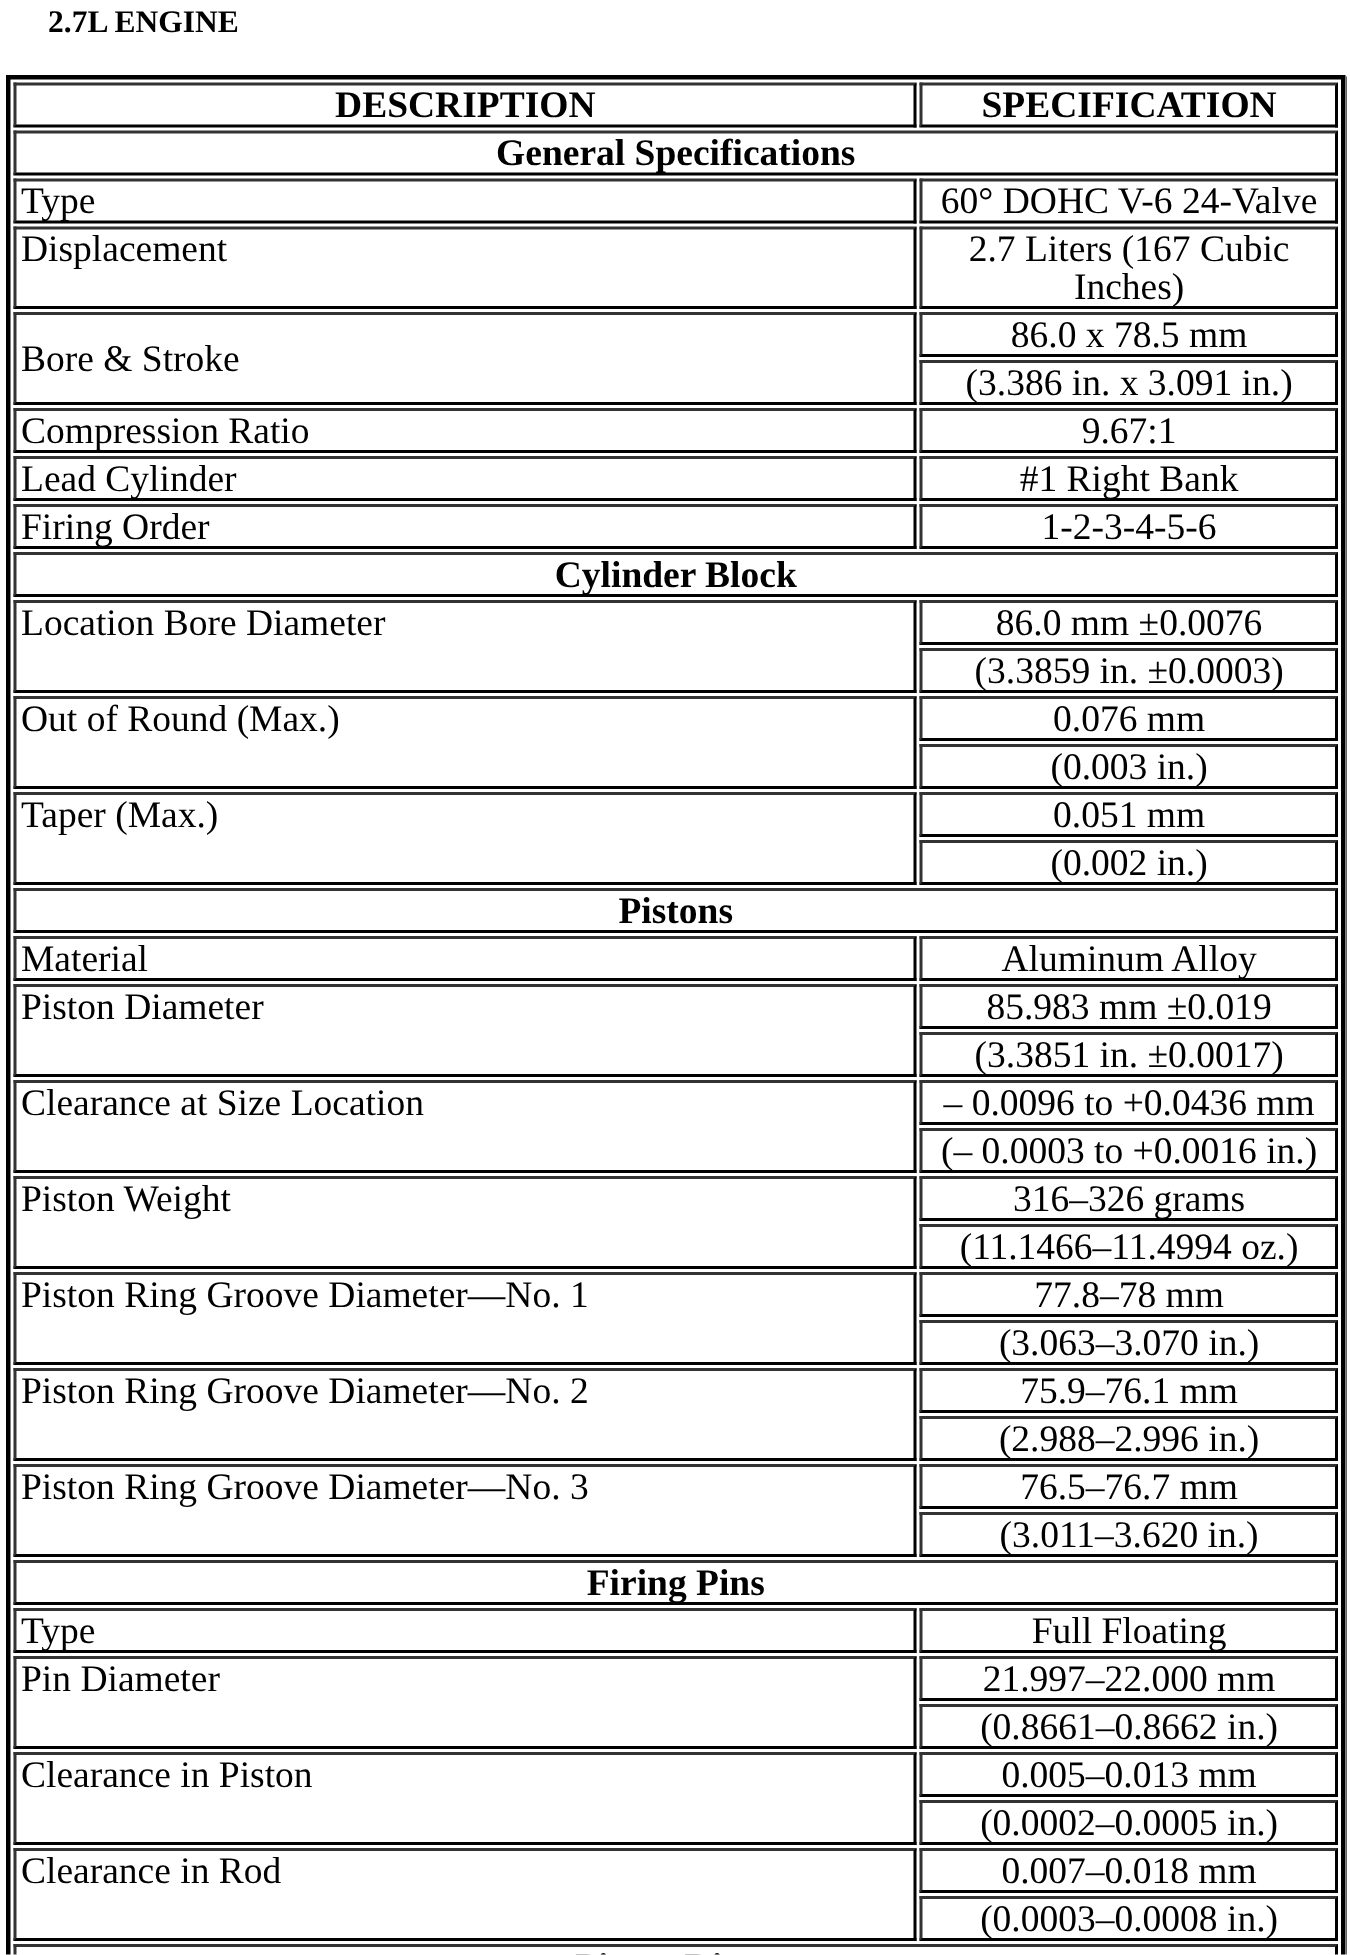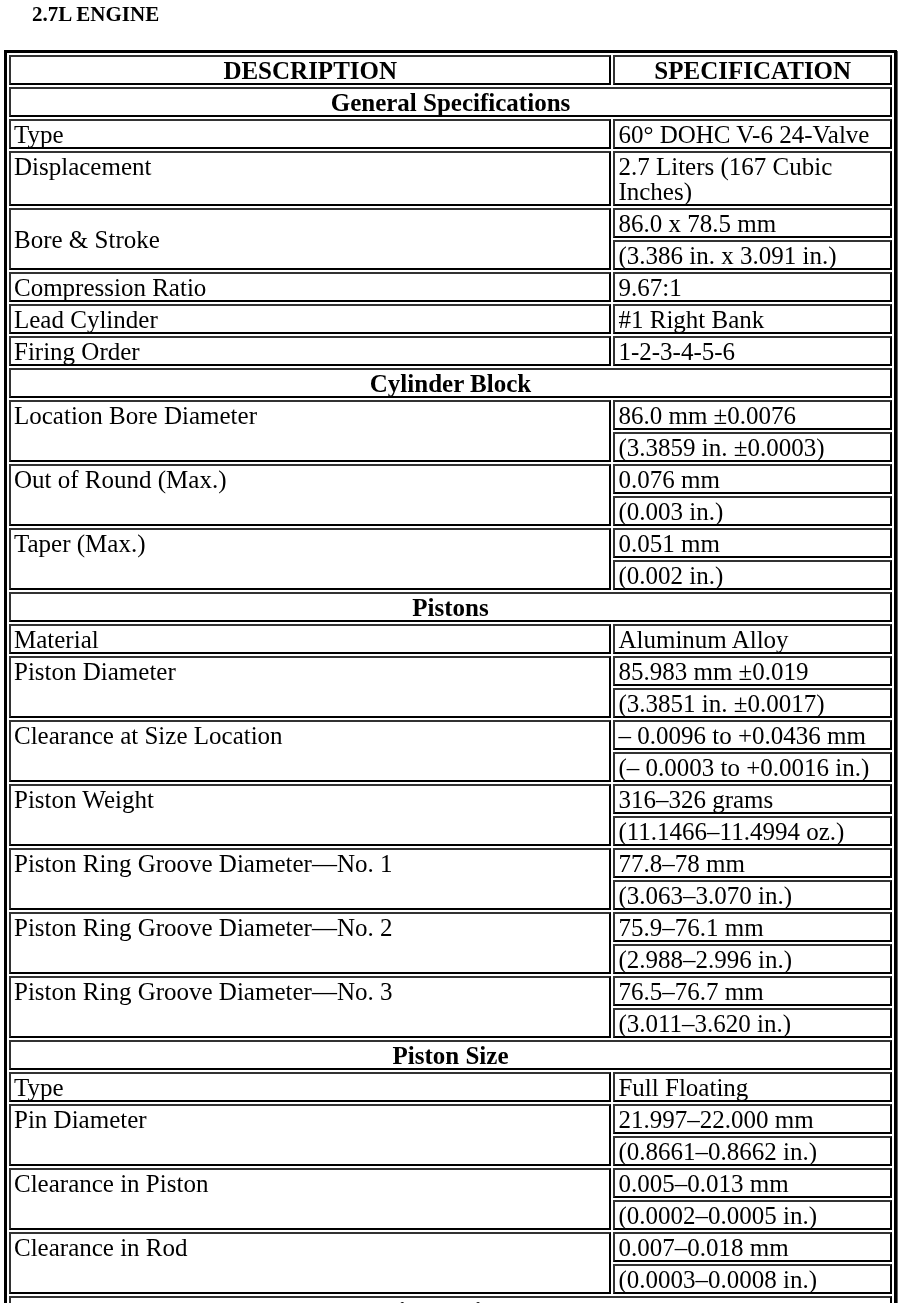--- a/index.html
+++ b/index.html
@@ -11,21 +11,21 @@
     border: 3px solid #000; border-right-width: 3px;
     box-shadow: 1px 1px 0 #666;
   }
   .spec-table td {
     border: 2px solid #000;
     border-color: #333 #000 #000 #333;
     font-size: 25px; line-height: 25px; height: 25px; padding: 1px 3px 0 3px;
     vertical-align: top;
   }
   .spec-table td.desc { width: 601px; }
-  .spec-table td.spec { text-align: left; width: 270px; }
+  .spec-table td.spec { text-align: center; width: 270px; }
   .spec-table td.mid { vertical-align: middle; }
   .spec-table td.hdr { font-weight: bold; text-align: center; }
   .spec-table td.section { font-weight: bold; text-align: center; }
 </style>
 </head>
 <body>
 
 <div class="title">2.7L ENGINE</div>
 
 <table class="spec-table">
@@ -135,21 +135,21 @@
       </tr>
     <tr>
       <td class="desc" rowspan="2">Piston Ring Groove Diameter—No. 3</td>
       <td class="spec">76.5–76.7 mm</td>
     </tr>
     <tr>
         <td class="spec">(3.011–3.620 in.)</td>
       </tr>
 
     <tr>
-        <td colspan="2" class="section">Piston Size</td>
+        <td colspan="2" class="section">Firing Pins</td>
       </tr>
     <tr>
       <td class="desc">Type</td>
       <td class="spec">Full Floating</td>
     </tr>
     <tr>
       <td class="desc" rowspan="2">Pin Diameter</td>
       <td class="spec">21.997–22.000 mm</td>
     </tr>
     <tr>

